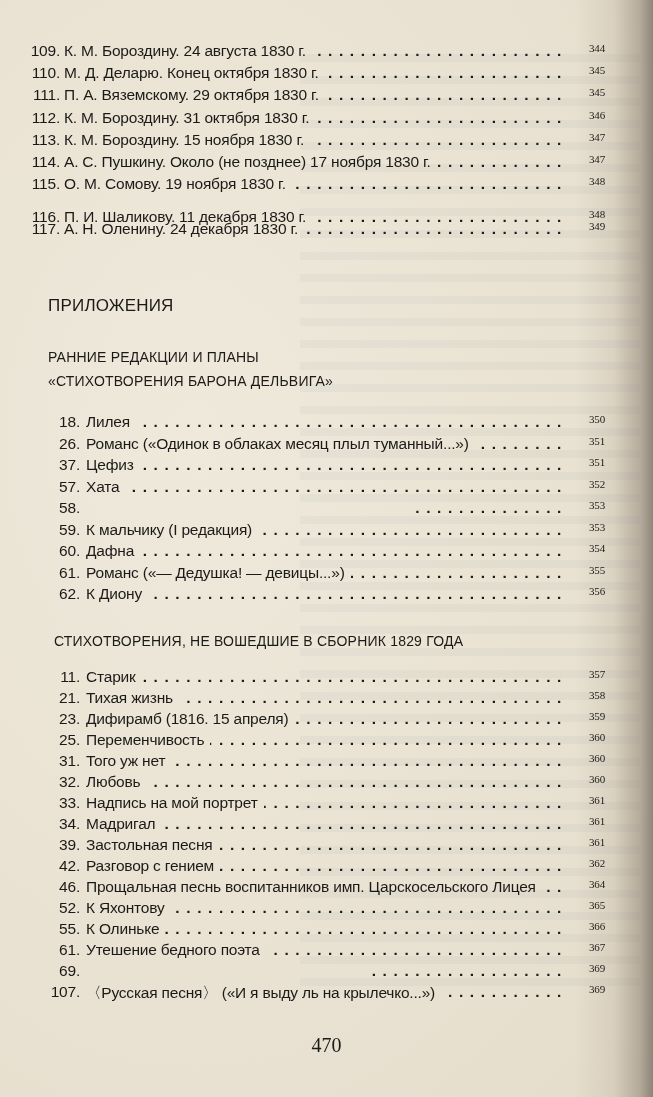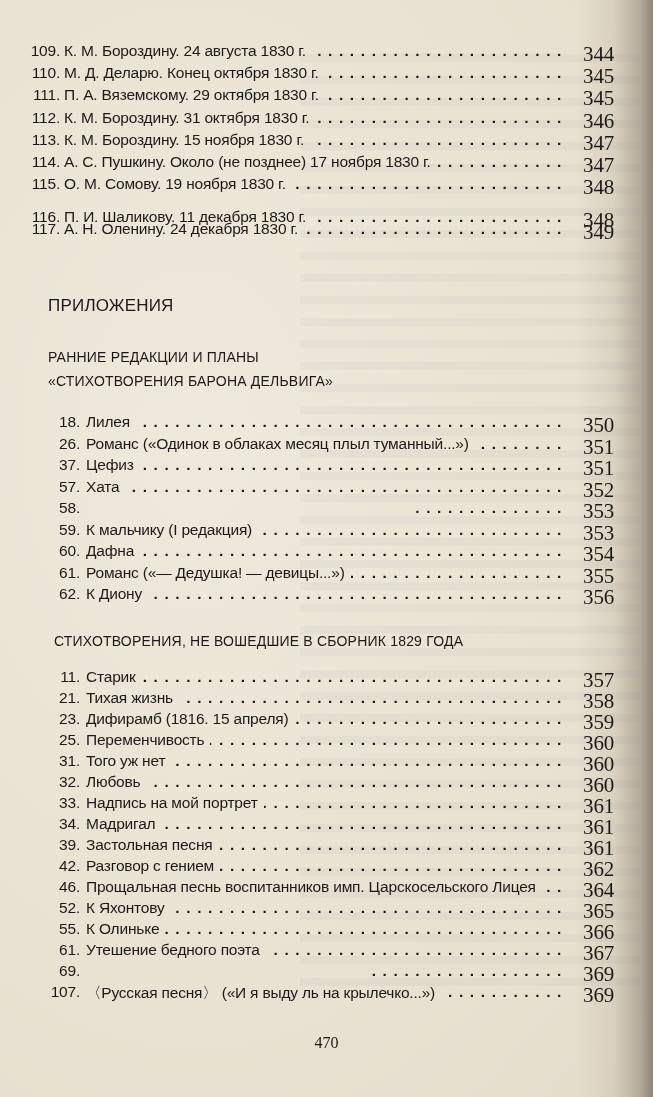--- a/index.html
+++ b/index.html
@@ -26,34 +26,34 @@
     font-family: "Liberation Sans", "DejaVu Sans", sans-serif;
     font-size: 15.5px; letter-spacing: -0.2px;
     font-stretch: condensed;
   }
   .row .num { position: absolute; text-align: right; }
   .row .title { position: absolute; white-space: nowrap; }
   .row .dots {
     position: absolute; overflow: hidden; white-space: nowrap;
     letter-spacing: 6.6px; font-weight: bold;
   }
-  .row .page-ref { position: absolute; left: 580px; width: 34px; text-align: right; font-family: "Liberation Serif", serif; font-size: 21px; }
+  .row .page-ref { position: absolute; left: 580px; width: 34px; text-align: center; font-family: "Liberation Serif", serif; font-size: 11px; }
   .sec-a .num { left: 20px; width: 40px; }
   .sec-a .title { left: 64px; }
   .sec-b .num { left: 40px; width: 40px; }
   .sec-b .title { left: 86px; }
   .heading {
     position: absolute; left: 48px;
     font-family: "Liberation Sans", "DejaVu Sans", sans-serif;
     font-size: 14px; letter-spacing: 0.2px; white-space: nowrap;
   }
   .heading.main { font-size: 17px; }
   .footer {
     position: absolute; left: 0; width: 653px; top: 1034px; text-align: center;
-    font-family: "Liberation Serif", serif; font-size: 16px;
+    font-family: "Liberation Serif", serif; font-size: 20px;
   }
 </style>
 </head>
 <body>
 
 <div class="page">
   <div class="ghost"></div>
   <div class="content">
 
     <div id="letters">

